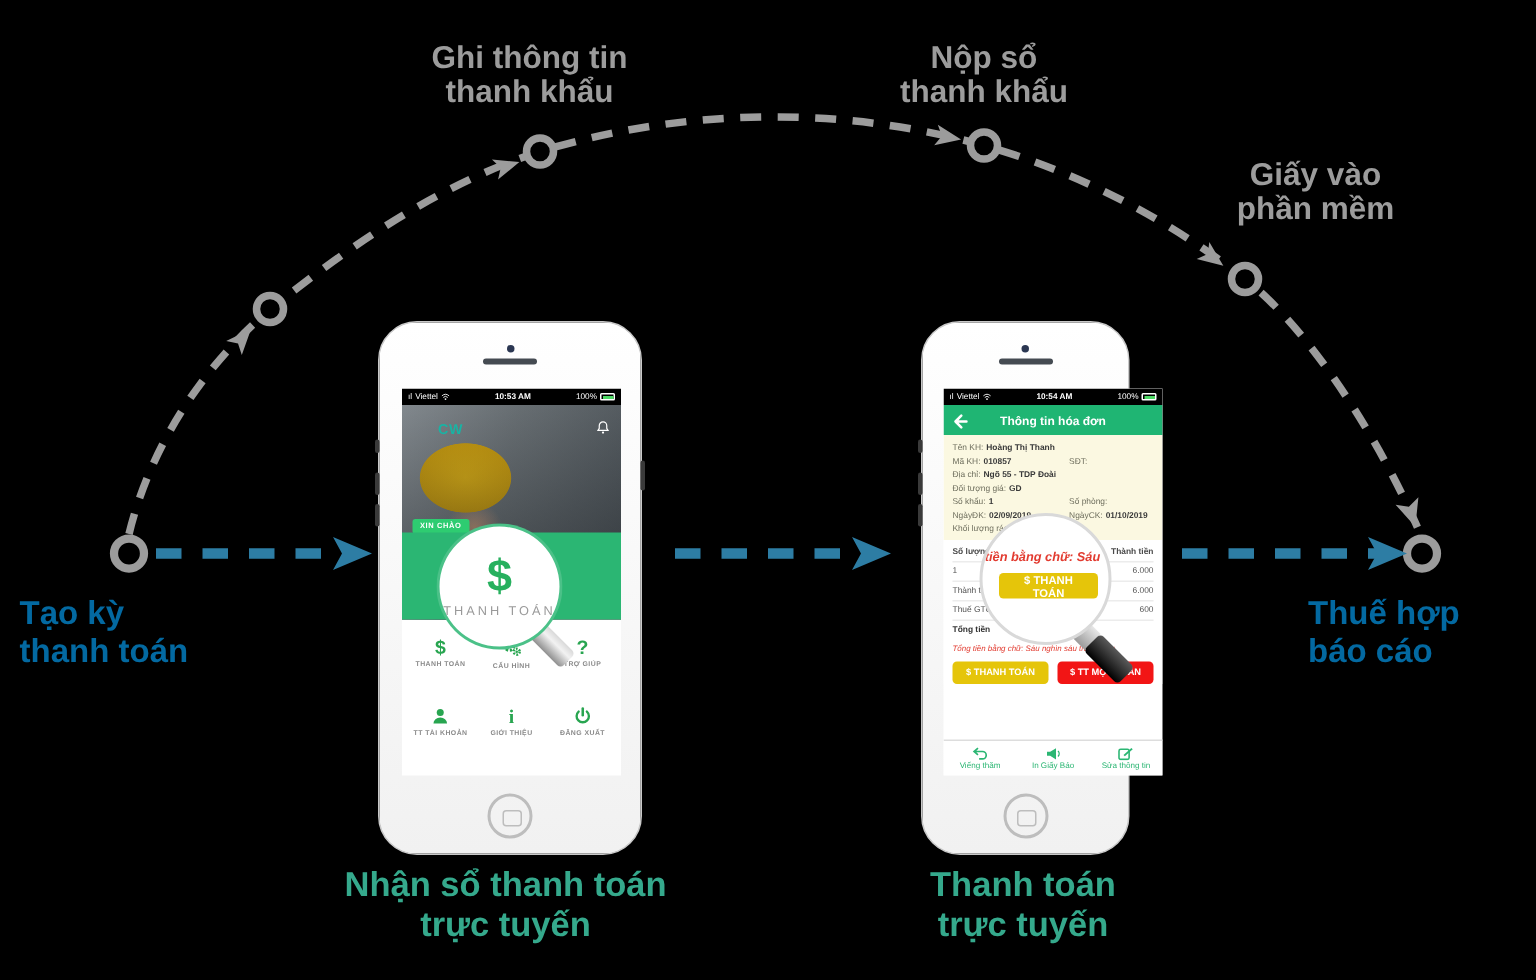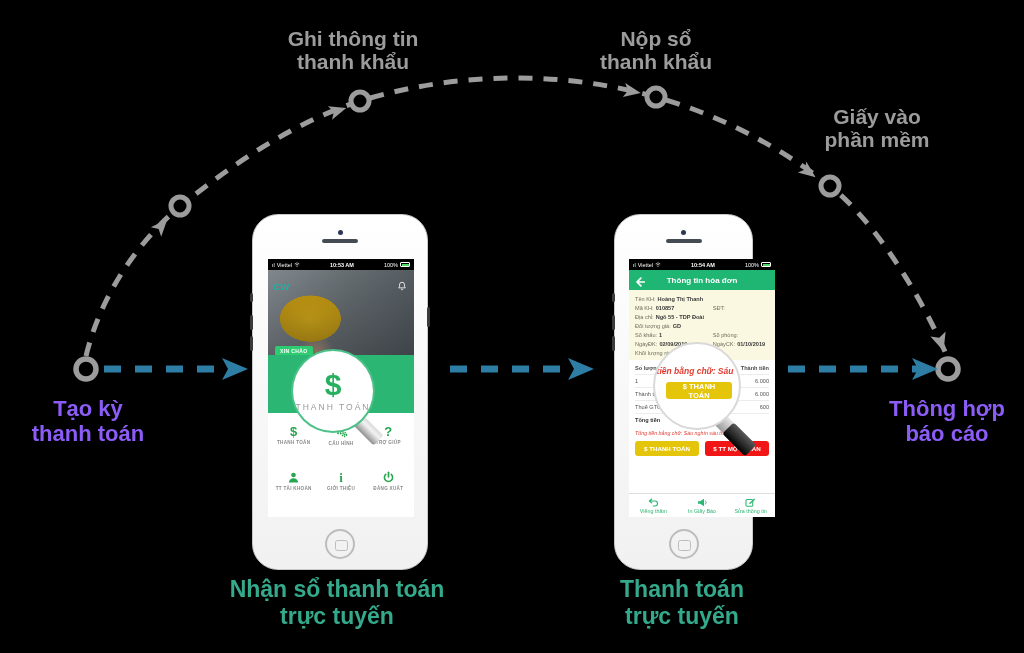--- a/index.html
+++ b/index.html
@@ -3,22 +3,22 @@
 <meta charset="utf-8">
 <style>
   html,body{margin:0;padding:0;background:#000;}
   *{box-sizing:border-box;font-family:"Liberation Sans",sans-serif;}
   #canvas{position:relative;width:1024px;height:653px;background:#000;overflow:hidden;}
   svg.overlay{position:absolute;left:0;top:0;}
 
   
   .arc-label{position:absolute;width:200px;color:#9c9c9c;font-weight:bold;font-size:21px;
              line-height:1.1;text-align:center;white-space:pre-line;}
-  .stage-label{position:absolute;width:150px;color:#8b5cf6;font-weight:bold;font-size:22px;
-             line-height:1.15;text-align:center;white-space:pre-line;}
+  .stage-label{position:absolute;width:150px;color:#0369a1;font-weight:bold;font-size:22px;
+             line-height:1.15;white-space:pre-line;}
   .caption{position:absolute;color:#35a98c;font-weight:bold;font-size:23px;line-height:1.18;
              text-align:center;white-space:pre-line;}
 
   
   .phone{position:absolute;width:176px;height:356px;border-radius:26px;
          background:linear-gradient(180deg,#ffffff,#f1f1f1);border:1px solid #c9c9c9;}
   .cam{position:absolute;left:50%;top:15px;width:5px;height:5px;margin-left:-2.5px;border-radius:50%;background:#2b3752;}
   .speaker{position:absolute;left:50%;top:24px;width:36px;height:4px;margin-left:-18px;border-radius:2px;background:#454b52;}
   .homebtn{position:absolute;left:50%;bottom:10px;width:30px;height:30px;margin-left:-15px;border-radius:50%;border:2px solid #bdbdbd;}
   .homebtn::after{content:"";position:absolute;left:50%;top:50%;width:11px;height:9px;margin:-4.5px 0 0 -5.5px;border:1.5px solid #bdbdbd;border-radius:2.5px;}
@@ -26,21 +26,21 @@
   .screen{position:absolute;left:15px;top:44px;width:146px;height:258px;background:#fff;overflow:hidden;}
 
   
   .statusbar{height:11px;background:#000;color:#fff;font-size:5.5px;display:flex;align-items:center;
              justify-content:space-between;padding:0 4px;}
   .statusbar .grp{display:flex;align-items:center;gap:2px;}
   .battery{width:10px;height:5px;border:0.8px solid #fff;border-radius:1px;position:relative;}
   .battery::after{content:"";position:absolute;left:0.5px;top:0.5px;bottom:0.5px;width:7px;background:#4cd964;}
 
   
-  .hero{position:relative;height:143px;padding:6px 7px 0 5px;
+  .hero{position:relative;height:143px;padding:6px 7px 0 24px;
     background:
       linear-gradient(180deg,rgba(30,34,40,.10) 0%,rgba(16,20,24,.55) 100%),
       radial-gradient(58px 44px at 29% 34%, #eaba15 0%, #d8a70e 52%, rgba(216,167,14,0) 53%),
       radial-gradient(30px 27px at 33% 57%, #c99f80 0%, rgba(201,159,128,0) 62%),
       radial-gradient(64px 60px at 20% 96%, #2c3852 0%, rgba(44,56,82,0) 70%),
       linear-gradient(100deg,#8d9499 0%,#70777b 45%,#545b60 100%);}
   .applogo{color:#19b3a4;font-weight:bold;font-size:9.5px;letter-spacing:.5px;}
   .bell{position:absolute;right:7px;top:7px;}
   .hello-badge{position:absolute;left:7px;top:76px;background:#2ecc71;color:#fff;font-weight:bold;
       font-size:5px;padding:2px 5px;border-radius:2px;letter-spacing:.4px;}
@@ -137,21 +137,21 @@
 
   <div class="arc-label" style="left:253px;top:27px;">Ghi thông tin
 thanh khẩu</div>
   <div class="arc-label" style="left:556px;top:27px;">Nộp sổ
 thanh khẩu</div>
   <div class="arc-label" style="left:777px;top:105px;">Giấy vào
 phần mềm</div>
 
   <div class="stage-label" style="left:13px;top:396px;">Tạo kỳ
 thanh toán</div>
-  <div class="stage-label" style="left:872px;top:396px;">Thông hợp
+  <div class="stage-label" style="left:872px;top:396px;">Thuế hợp
 báo cáo</div>
 
   <div class="caption" style="left:187px;top:576px;width:300px;">Nhận sổ thanh toán
 trực tuyến</div>
   <div class="caption" style="left:557px;top:576px;width:250px;">Thanh toán
 trực tuyến</div>
 
   <div class="phone" style="left:252px;top:214px;">
     <div class="sidebtn" style="left:-3px;top:78px;height:9px;"></div>
     <div class="sidebtn" style="left:-3px;top:100px;height:15px;"></div>

